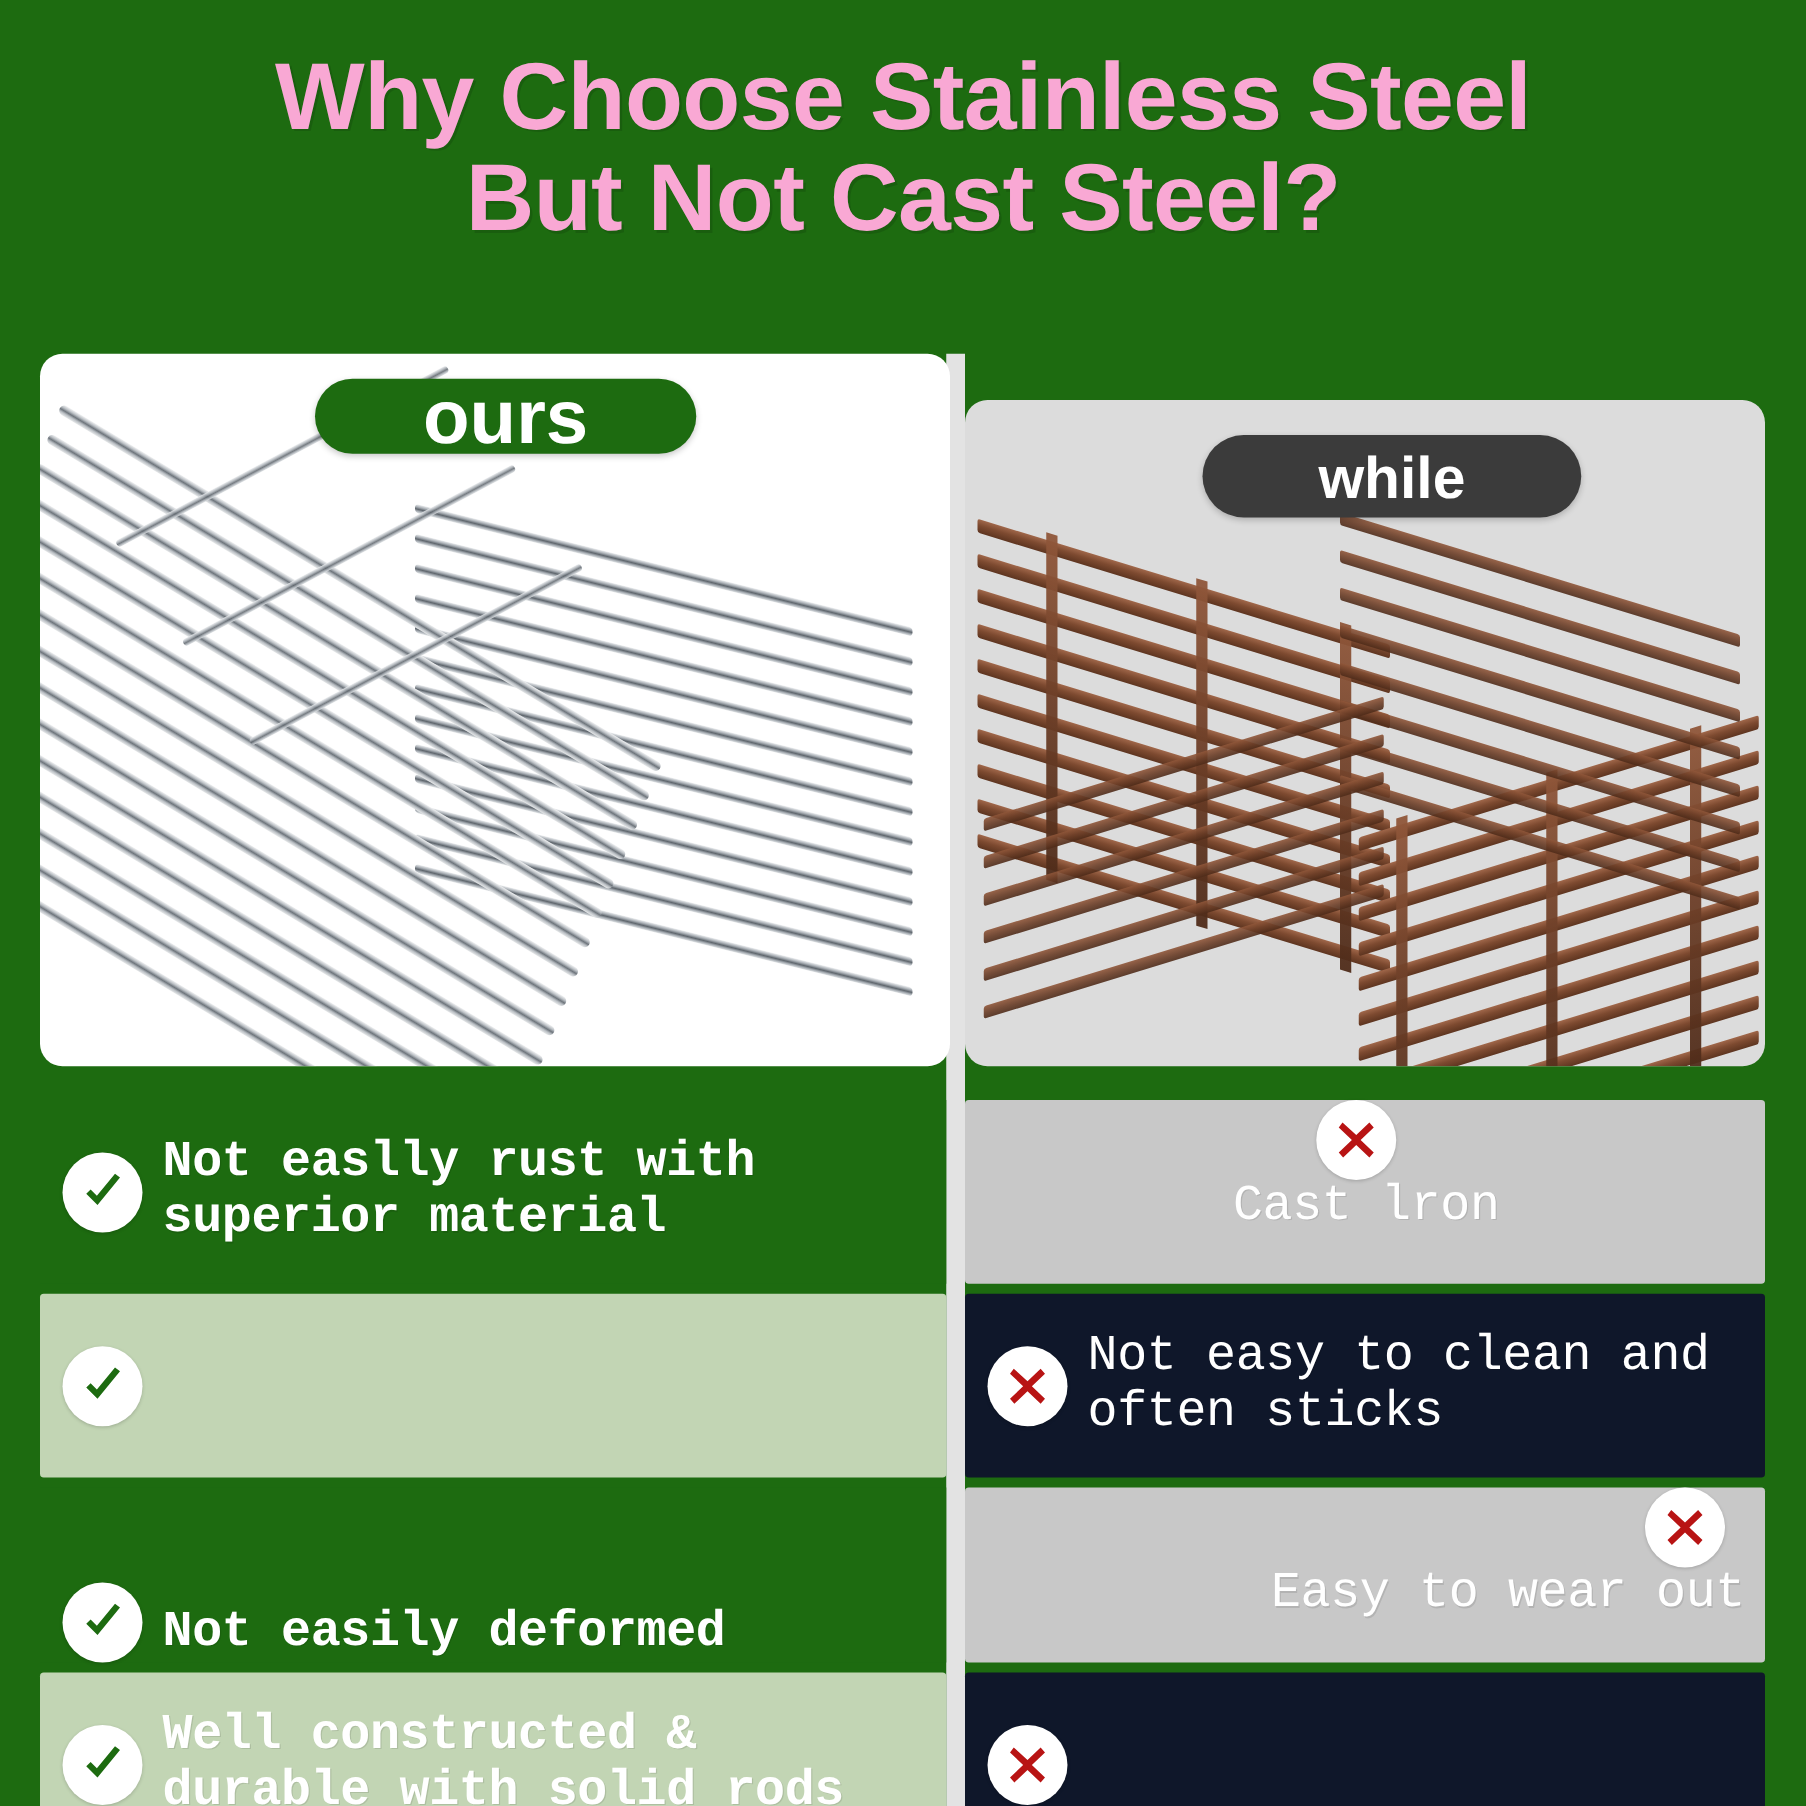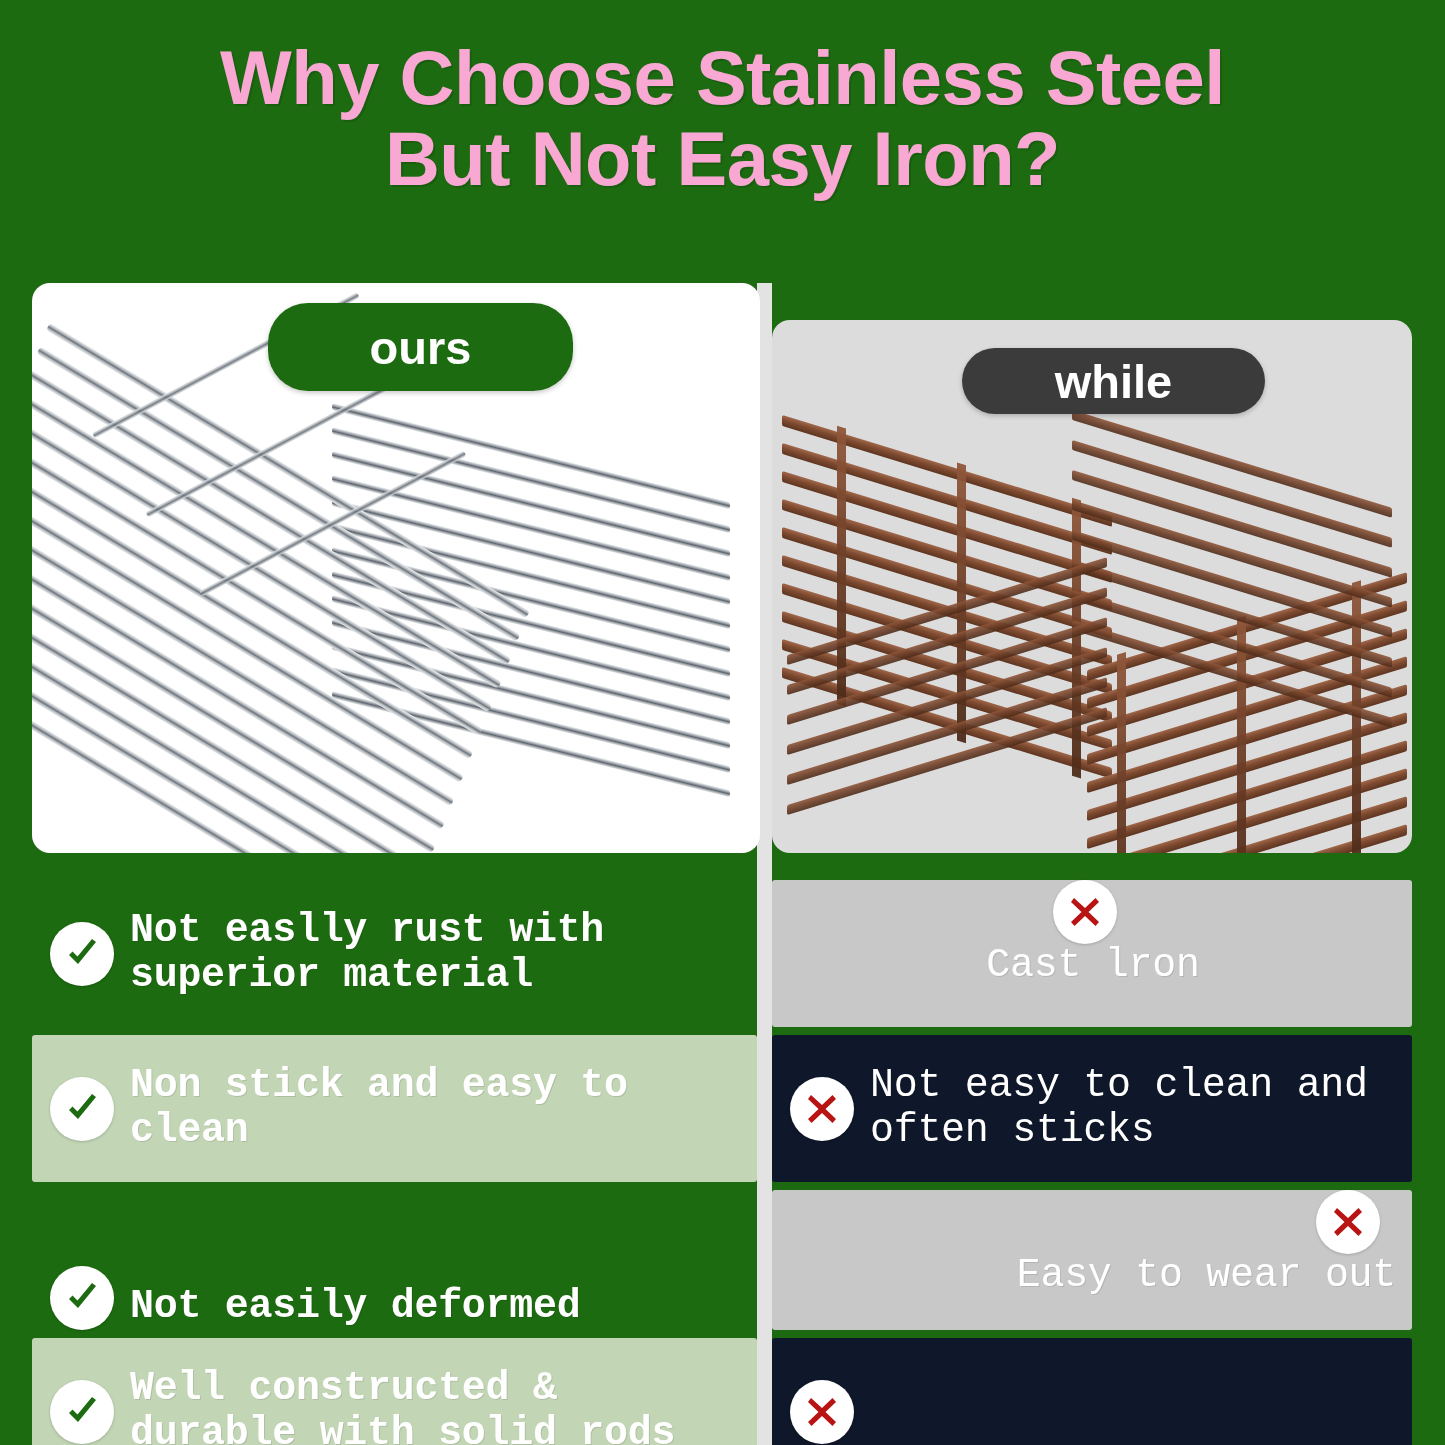--- a/index.html
+++ b/index.html
@@ -32,22 +32,22 @@
     background:#dcdcdc;border-radius:18px;
   }
 
   
   .pill{
     position:absolute;display:flex;align-items:center;justify-content:center;
     border-radius:40px;color:#ffffff;font-weight:bold;
     box-shadow:0 2px 5px rgba(0,0,0,0.22);
   }
   .pill-ours{
-    left:268px;top:303px;width:305px;height:88px;
-    background:#1d6b10;font-size:47px;
+    left:252px;top:303px;width:305px;height:60px;
+    background:#1d6b10;font-size:61px;
   }
   .pill-others{
     left:962px;top:348px;width:303px;height:66px;
     background:#3b3b3b;font-size:47px;
   }
 
   
   .art{position:absolute;inset:0;}
 
   
@@ -95,21 +95,21 @@
   .peek{position:absolute;top:565px;height:22px;}
   .peek-l{left:32px;width:725px;background:#ffffff;}
 </style>
 </head>
 <body>
 
 <div class="page">
 
   <div class="title">
     <span>Why Choose Stainless Steel</span>
-    <span class="l2">But Not Easy Iron?</span>
+    <span class="l2">But Not Cast Steel?</span>
   </div>
 
   <div class="gutter-top"></div>
 
   <div class="photo-card card-left">
     <svg class="art" viewBox="0 0 728 570">
       <defs>
         <linearGradient id="steel" x1="0" y1="0" x2="0" y2="1">
           <stop offset="0%" stop-color="#f2f3f4"></stop>
           <stop offset="28%" stop-color="#b9bec3"></stop>
@@ -268,21 +268,20 @@
         </span>
         <span class="rtext">Not easlly rust with superior material</span>
       </div>
 
       <div class="row row-l-light h2r">
         <span class="icon">
           <svg width="44" height="44" viewBox="0 0 44 44">
             <path d="M9 23 L18 32 L36 10 L32 7 L17.5 24.5 L12.5 19.5 Z" fill="#1d6b10"></path>
           </svg>
         </span>
-        <span class="rtext">Non stick and easy to clean</span>
       </div>
 
       <div class="row row-l-dark h1r">
         <span class="icon">
           <svg width="44" height="44" viewBox="0 0 44 44">
             <path d="M9 23 L18 32 L36 10 L32 7 L17.5 24.5 L12.5 19.5 Z" fill="#1d6b10"></path>
           </svg>
         </span>
         <span class="rtext">Not easily deformed</span>
       </div>

